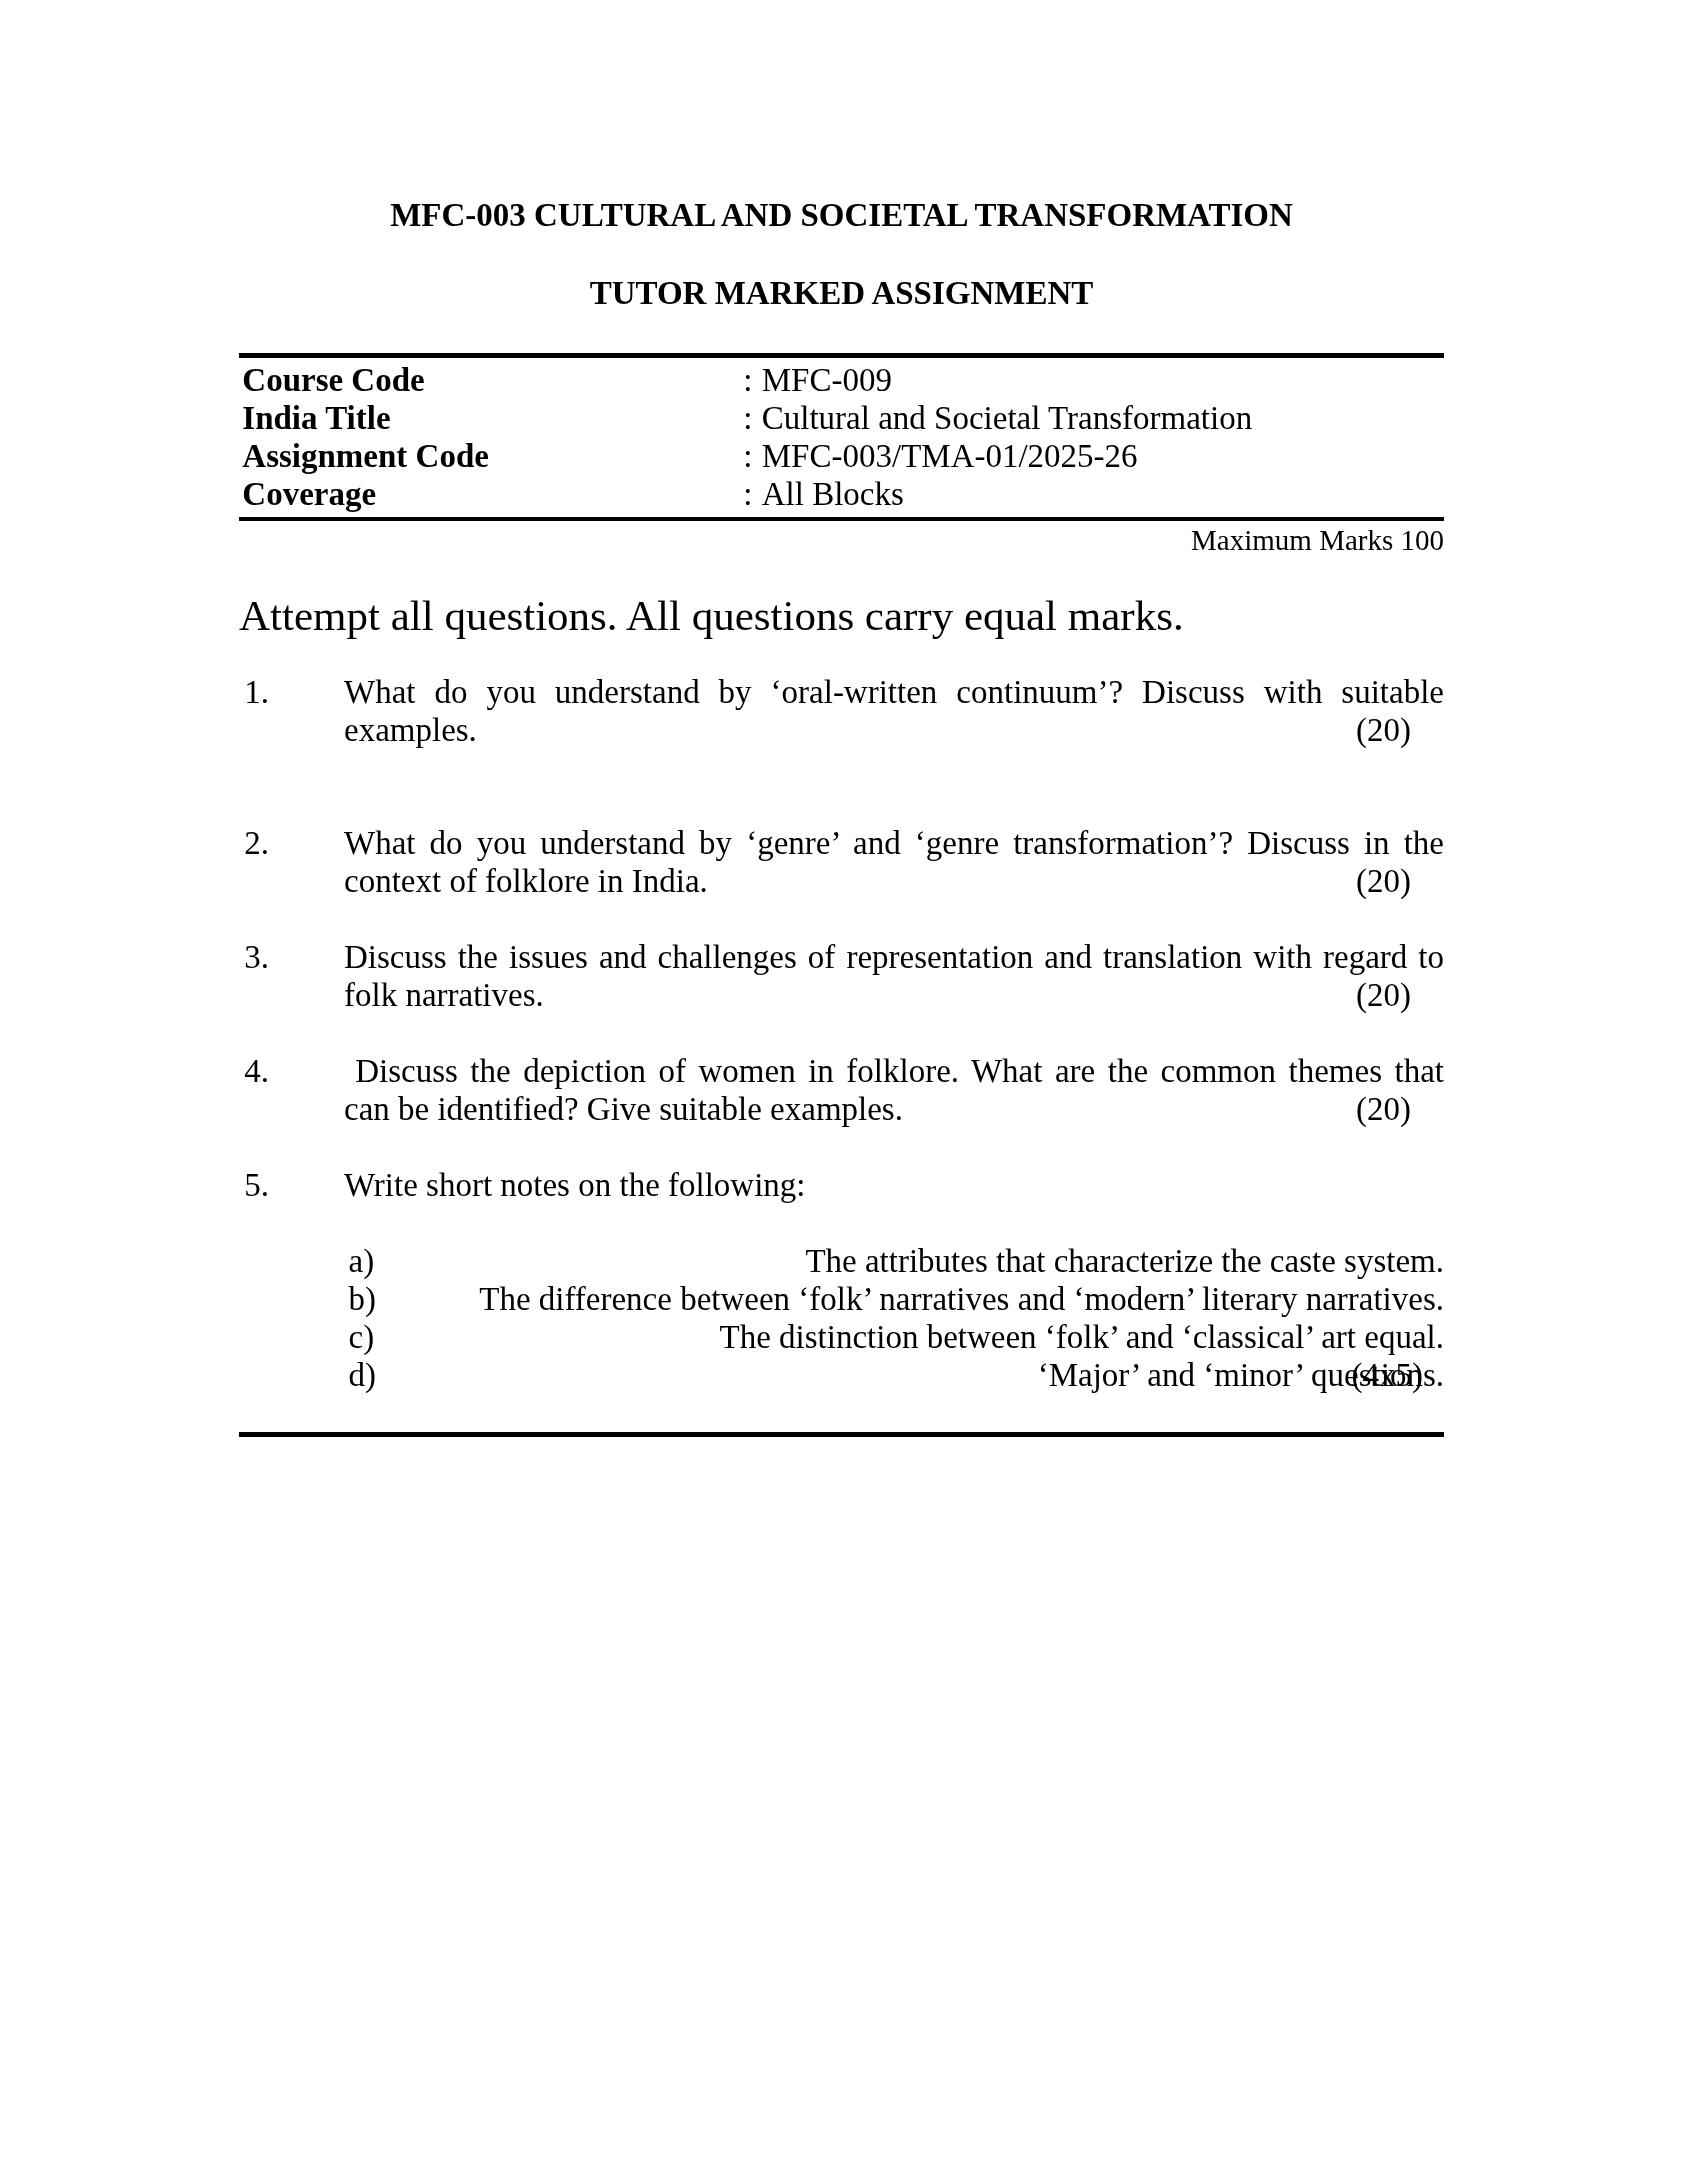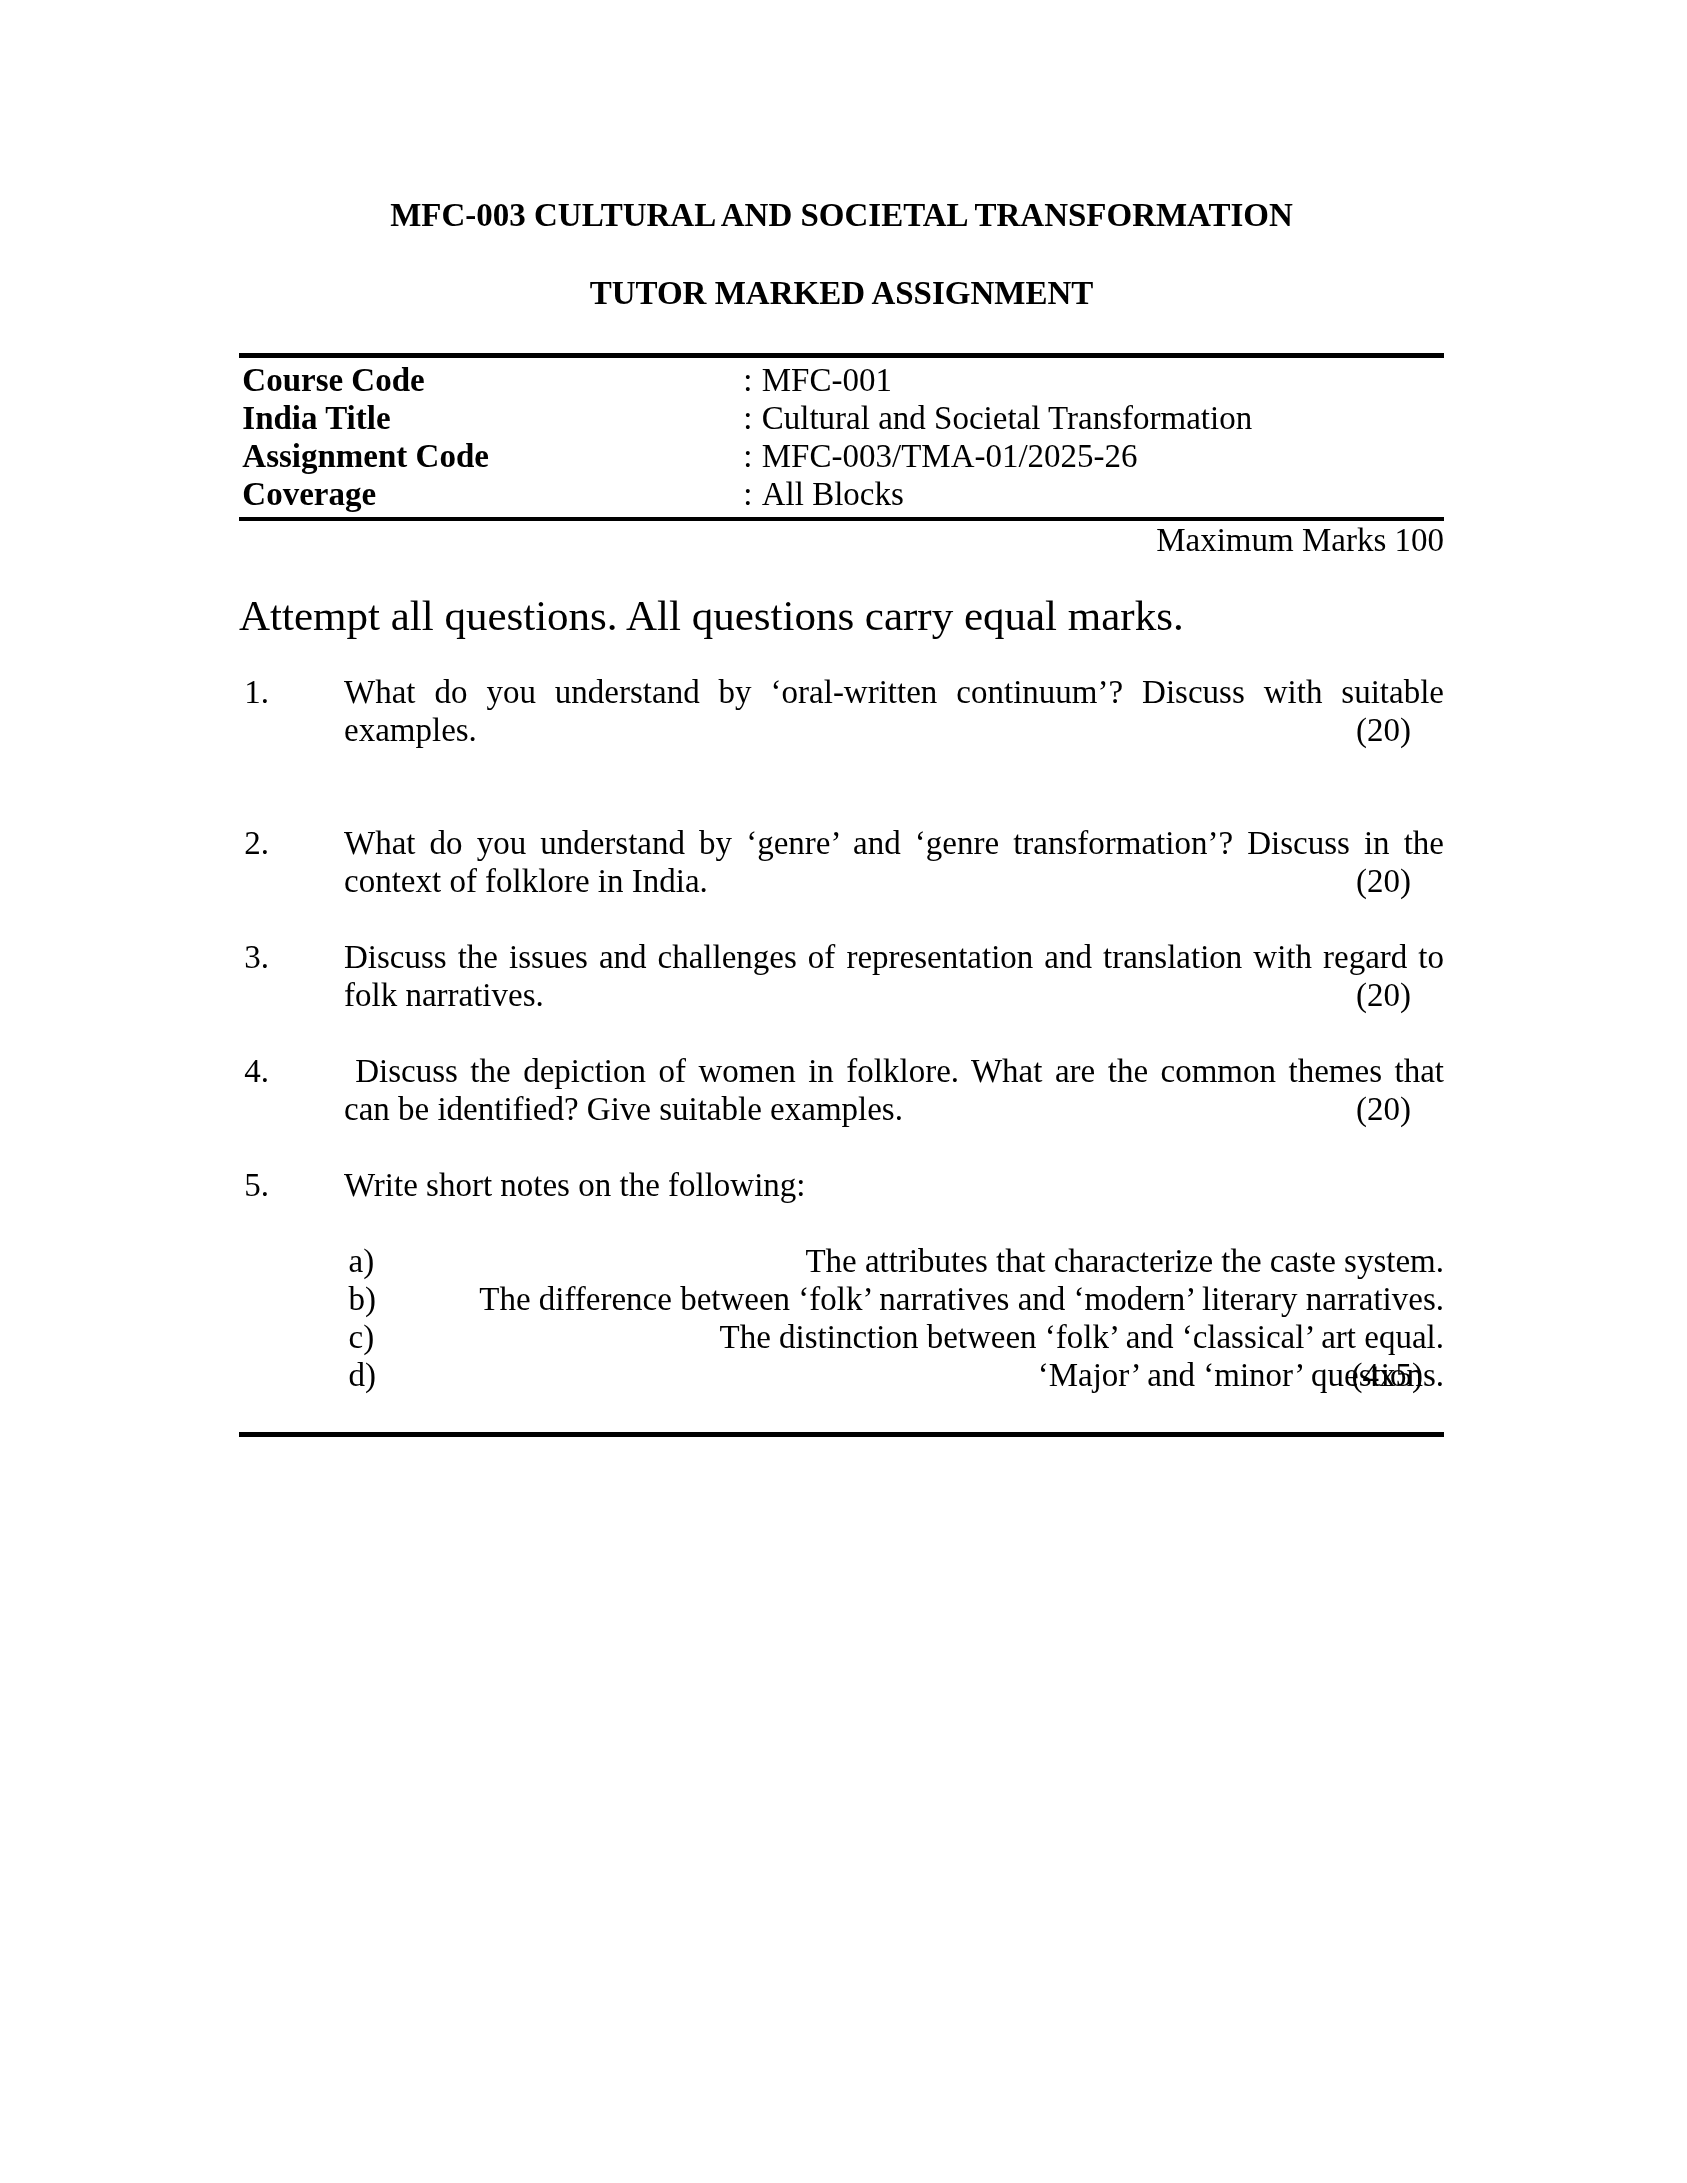--- a/index.html
+++ b/index.html
@@ -38,21 +38,21 @@
     display: flex;
     font-size: 33px;
     line-height: 38px;
     padding-left: 3.3px;
   }
   .info-label { flex: 0 0 501px; font-weight: bold; }
   .info-sep   { flex: 0 0 auto; margin-right: 9.3px; }
   .info-value { flex: 1 1 auto; }
 
   .max-marks {
-    font-size: 33px;
+    font-size: 29px;
     line-height: 38px;
     text-align: right;
   }
   .instruction {
     margin-top: 38px;
     font-size: 43px;
     line-height: 38px;
   }
 
   
@@ -114,21 +114,21 @@
 
 <div class="page">
 
   <h1 class="title">MFC-003 CULTURAL AND SOCIETAL TRANSFORMATION</h1>
   <h2 class="subtitle">TUTOR MARKED ASSIGNMENT</h2>
 
   <div class="info-table">
     <div class="info-row">
       <span class="info-label">Course Code</span>
       <span class="info-sep">:</span>
-      <span class="info-value">MFC-001</span>
+      <span class="info-value">MFC-009</span>
     </div>
     <div class="info-row">
       <span class="info-label">India Title</span>
       <span class="info-sep">:</span>
       <span class="info-value">Cultural and Societal Transformation</span>
     </div>
     <div class="info-row">
       <span class="info-label">Assignment Code</span>
       <span class="info-sep">:</span>
       <span class="info-value">MFC-003/TMA-01/2025-26</span>

